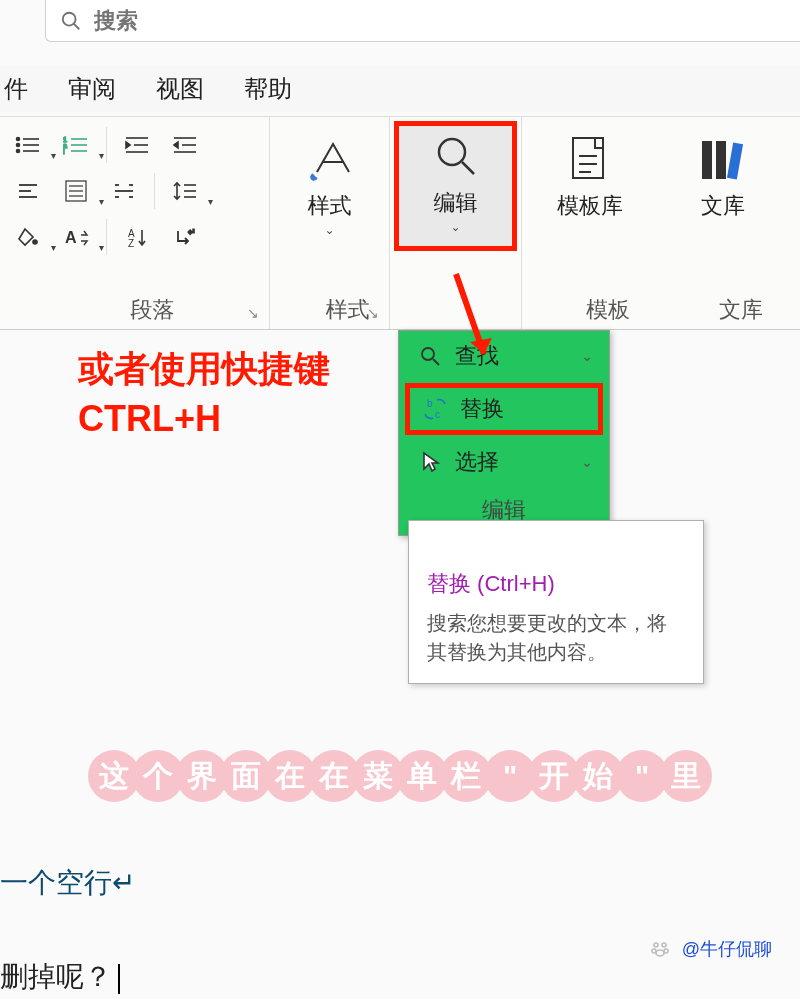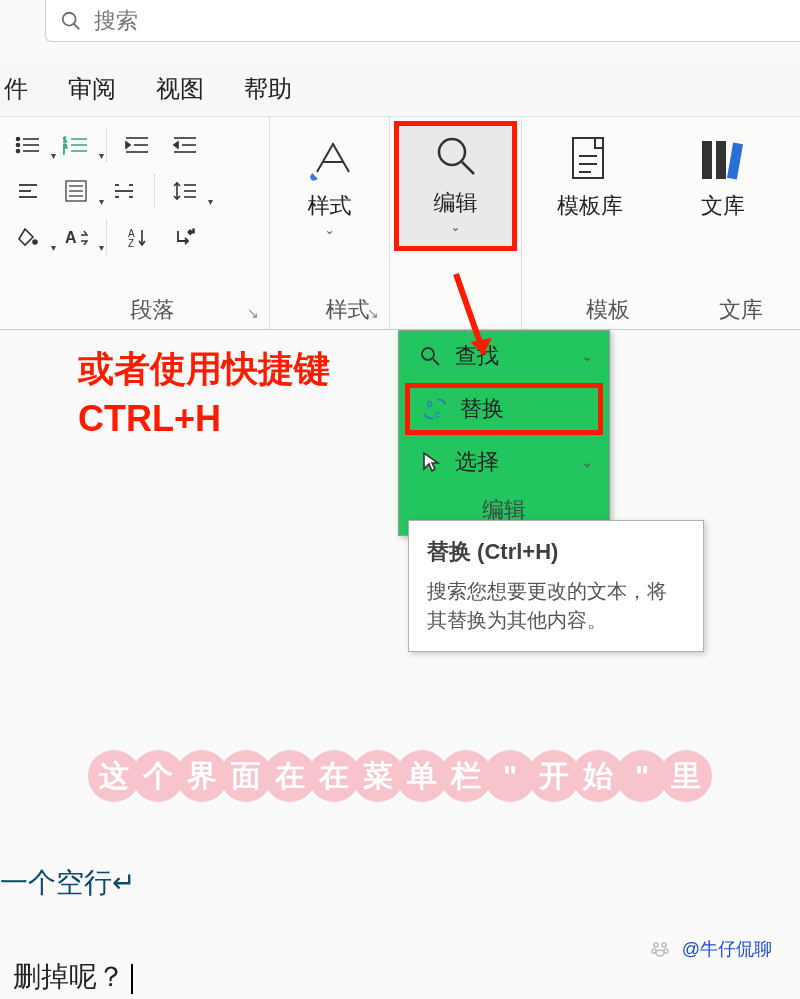--- a/index.html
+++ b/index.html
@@ -1,21 +1,21 @@
 <!DOCTYPE html>
 <html><head>
 <meta charset="utf-8">
 <style>
   * { box-sizing: border-box; margin: 0; padding: 0; font-family: "Microsoft YaHei", "Segoe UI", sans-serif; }
   body { width: 800px; height: 999px; background: #fafafa; position: relative; overflow: hidden; }
 
   
   .search-bar { position: absolute; top: 0; left: 45px; right: 0; height: 42px; background: #fff; border: 1px solid #d0d0d0; border-top: none; border-right: none; border-bottom-left-radius: 6px; display: flex; align-items: center; padding: 0 14px; }
   .search-bar .icon { color: #707070; margin-right: 12px; }
-  .search-bar input { border: none; outline: none; font-size: 22px; color: #888; background: transparent; flex: 1; }
+  .search-bar input { border: none; outline: none; font-size: 22px; color: #888; background: transparent; flex: 1; font-weight: bold; }
 
   
   .tabs { position: absolute; top: 66px; left: 0; right: 0; height: 46px; background: #f7f7f7; display: flex; align-items: center; padding-left: 4px; }
   .tabs .tab { font-size: 24px; color: #222; margin-right: 40px; cursor: pointer; }
 
   
   .ribbon { position: absolute; top: 116px; left: 0; right: 0; background: #fbfbfa; border-top: 1px solid #e0e0e0; border-bottom: 1px solid #ccc; height: 214px; }
   .ribbon-groups { display: flex; height: 100%; align-items: stretch; }
   .group { display: flex; flex-direction: column; justify-content: flex-start; border-right: 1px solid #dedede; padding: 8px 6px 0 6px; position: relative; height: 100%; }
   .group-label { position: absolute; bottom: 4px; left: 0; right: 0; text-align: center; font-size: 22px; color: #555; margin-left: 36px; }
@@ -36,37 +36,37 @@
   
   .edit-dropdown { position: absolute; top: 330px; left: 398px; width: 212px; background: #22c55e; border: 1px solid #999; box-shadow: 2px 2px 6px rgba(0,0,0,0.25); }
   .edit-dropdown .item { display: flex; align-items: center; padding: 10px 16px; font-size: 22px; color: #222; }
   .edit-dropdown .item .mi-icon { width: 30px; display: flex; justify-content: center; margin-right: 10px; color: #444; }
   .edit-dropdown .item .chev { margin-left: auto; font-size: 14px; color: #555; }
   .edit-dropdown .replace-item { border: 5px solid #ff1a00; margin: 2px 6px; padding: 6px 10px; }
   .edit-dropdown .footer-label { text-align: center; font-size: 22px; color: #444; padding: 8px 0 10px 0; }
 
   
   .tooltip { position: absolute; top: 520px; left: 408px; width: 296px; background: #fff; border: 1px solid #b0b0b0; box-shadow: 2px 2px 6px rgba(0,0,0,0.2); padding: 16px 18px; }
-  .tooltip .tt-title { font-size: 22px; font-weight: bold; color: #404040; margin-bottom: 10px; }
+  .tooltip .tt-title { font-size: 22px; font-weight: normal; color: #a21caf; margin-bottom: 10px; margin-top: 32px; }
   .tooltip .tt-body { font-size: 20px; color: #555; line-height: 1.45; }
 
   
   .arrow { position: absolute; top: 268px; left: 442px; pointer-events: none; }
 
   
   .anno { position: absolute; top: 344px; left: 78px; color: #ff1a00; font-size: 36px; font-weight: 600; line-height: 1.4; }
 
   
   .pink-row { position: absolute; top: 744px; left: 18px; right: 18px; height: 64px; display: flex; align-items: center; justify-content: center; }
   .pink-bubble { position: relative; display: flex; align-items: center; }
   .pink-bubble span.ch { display: inline-flex; align-items: center; justify-content: center; width: 52px; height: 52px; border-radius: 50%; background: #f7c4cc; color: #fff; font-size: 30px; font-weight: bold; margin: 0 -4px; }
 
   
   .doc-text1 { position: absolute; top: 864px; left: 0; font-size: 28px; color: #0c4a6e; }
-  .doc-text2 { position: absolute; top: 958px; left: 13px; font-size: 28px; color: #222; }
+  .doc-text2 { position: absolute; top: 958px; left: 0; font-size: 28px; color: #222; }
   .cursor { display: inline-block; width: 2px; height: 30px; background: #000; vertical-align: middle; margin-left: 6px; }
 
   
   .watermark { position: absolute; bottom: 38px; right: 28px; color: #1d4ed8; font-size: 18px; display: flex; align-items: center; gap: 12px; }
 
   svg { display: block; }
 </style>
 </head>
 <body>
 

